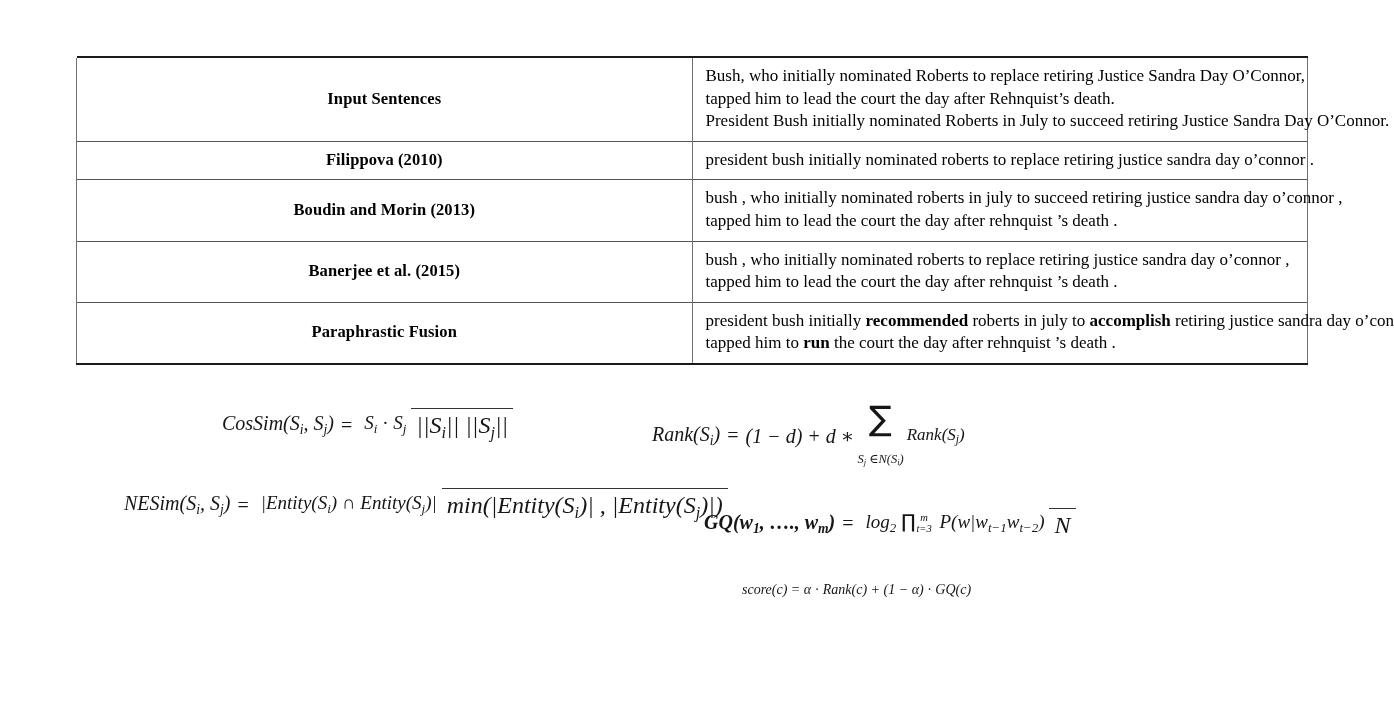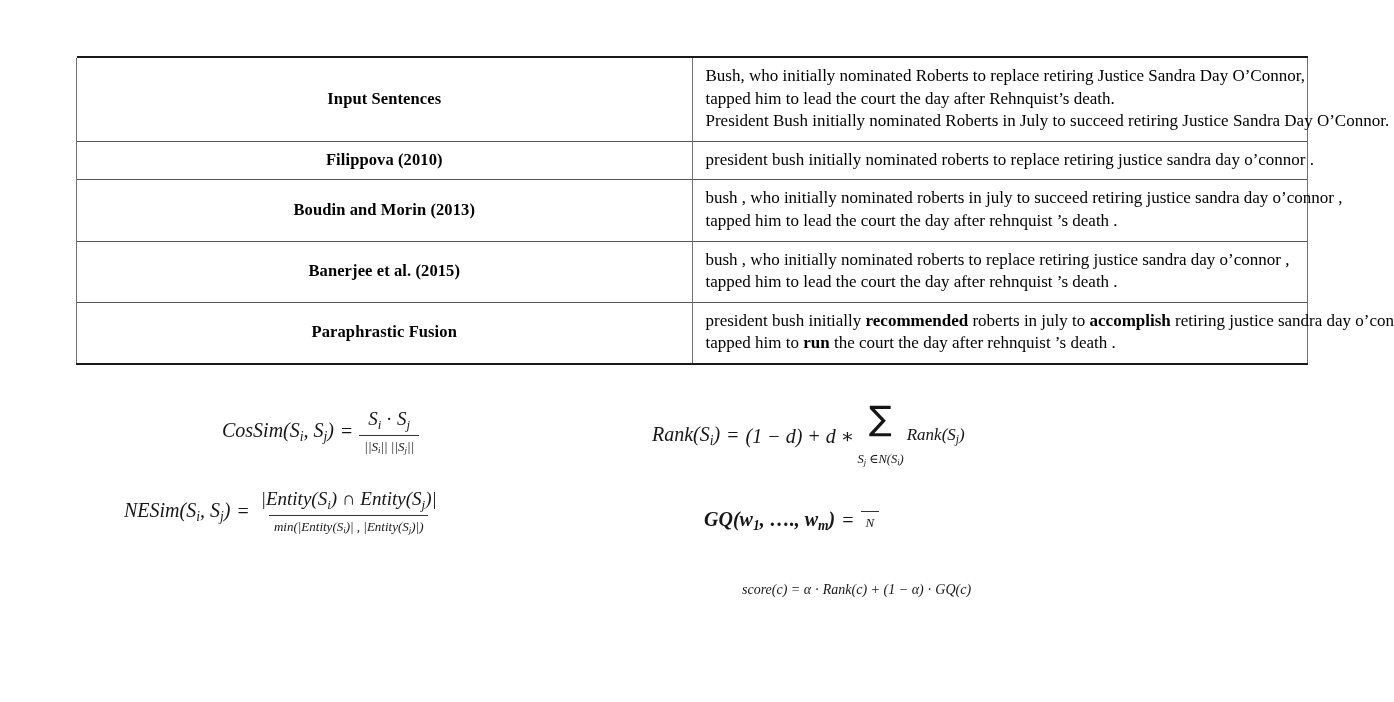--- a/index.html
+++ b/index.html
@@ -83,27 +83,27 @@
     font-family: "Liberation Serif", "DejaVu Serif", serif;
     font-style: italic;
     white-space: nowrap;
     color: #161616;
   }
   .eqrow { display: inline-flex; align-items: center; }
   .lhs { font-size: 20px; }
   .eqsign { font-style: normal; padding: 0 7px; font-size: 20px; }
   .frac {
     display: inline-flex;
-    flex-direction: column;
+    flex-direction: row;
     align-items: center;
     vertical-align: middle;
     text-align: center;
   }
   .frac .num { padding: 0 5px 2px 5px; font-size: 19px; }
-  .frac .den { padding: 3px 5px 0 5px; font-size: 13px; border-top: 1.4px solid #333; }
+  .frac .den { padding: 3px 5px 0 5px; font-size: 24px; border-top: 1.4px solid #333; }
   .frac.small .num, .frac.small .den { font-size: 16px; }
   sub { font-size: 0.68em; vertical-align: -0.28em; font-style: italic; }
   .up { font-style: normal; }
   .bigop {
     display: inline-flex;
     flex-direction: column;
     align-items: center;
     vertical-align: middle;
     font-style: normal;
     padding: 0 3px;
@@ -227,20 +227,24 @@
         <span class="den">min(|Entity(S<sub>i</sub>)| , |Entity(S<sub>j</sub>)|)</span>
       </span>
     </span>
   </div>
 
   <div class="fml" style="left:704px; top:108px;">
     <span class="eqrow">
       <span class="lhs bold-w">GQ(w<sub>1</sub>, …., w<sub>m</sub>)</span>
       <span class="eqsign">=</span>
       <span class="frac">
+        <span class="num">log<sub>2</sub> <span class="inlprod">∏</span><span class="prodlim">
+              <span>m</span>
+              <span>t=3</span>
+            </span> P(w|w<sub>t−1</sub>w<sub>t−2</sub>)</span>
         <span class="den">N</span>
       </span>
     </span>
   </div>
 
 
   <div class="fml lhs" style="left:742px; top:182px; font-size:14px;">
     <span>score(c) = α <span class="up">·</span> Rank(c) + (1 − α) <span class="up">·</span> GQ(c)</span>
   </div>
 

